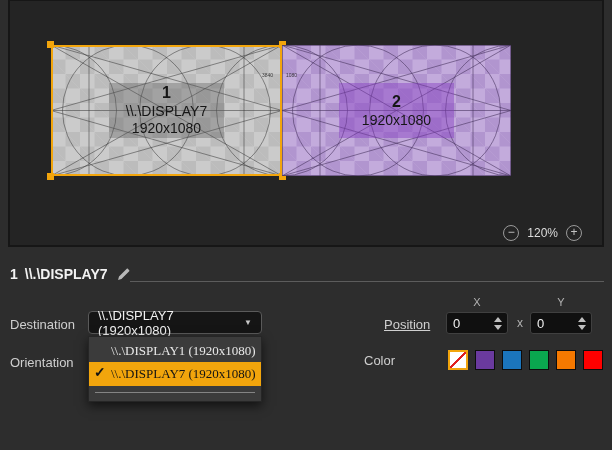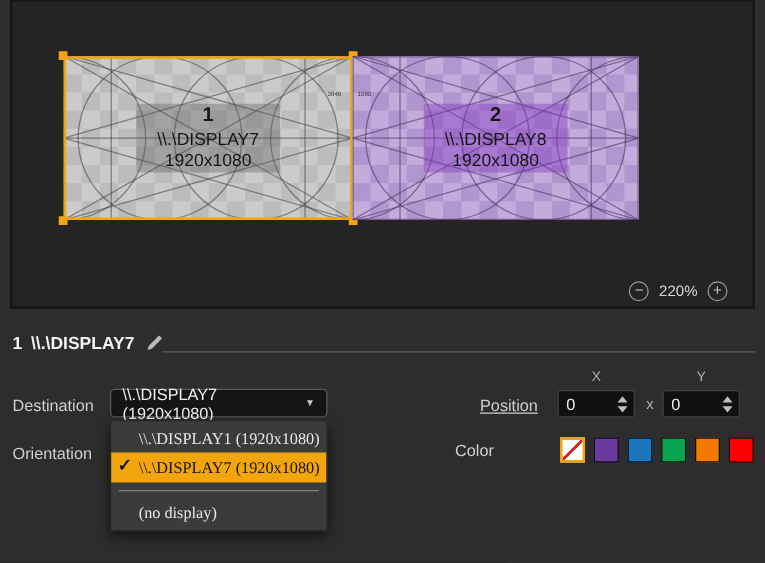--- a/index.html
+++ b/index.html
@@ -140,31 +140,30 @@
           <line x1="191" y1="0" x2="191" y2="131"></line>
         <line x1="0" y1="65.5" x2="229" y2="65.5"></line>
         <circle cx="0" cy="65.5" r="65.5"></circle>
           <circle cx="76" cy="65.5" r="65.5"></circle>
         <circle cx="153" cy="65.5" r="65.5"></circle>
           <circle cx="229" cy="65.5" r="65.5"></circle>
       </g>
     </svg>
     <div class="label-box purple">
       <div class="disp-num">2</div>
-      <div class="disp-name">\\.\DISPLAY8</div>
       <div class="disp-res">1920x1080</div>
     </div>
   </div>
 
   <span class="seam-label seam-left">3840</span>
   <span class="seam-label seam-right">1080</span>
 
   <div class="zoom-control">
     <div class="zoom-btn">−</div>
-    <div class="zoom-label">220%</div>
+    <div class="zoom-label">120%</div>
     <div class="zoom-btn">+</div>
   </div>
 </div>
 
 <div class="section-header">
   <span class="section-index">1</span>
   <span class="section-title">\\.\DISPLAY7</span>
   <svg class="edit-icon" viewBox="0 0 16 16">
     <path d="M2.2 13.8 l1-3.6 8.3-8.3 c0.3-0.3 0.8-0.3 1.1 0 l1.5 1.5 c0.3 0.3 0.3 0.8 0 1.1 l-8.3 8.3 z" fill="#b8b8b8"></path>
   </svg>
@@ -185,21 +184,20 @@
 
 <div class="menu">
   <div class="menu-item">\\.\DISPLAY1 (1920x1080)</div>
   <div class="menu-item selected">
     <span class="menu-check">✓</span>
     <span>\\.\DISPLAY7 (1920x1080)</span>
   </div>
   <div class="menu-divider">
       <div></div>
     </div>
-  <div class="menu-item">(no display)</div>
 </div>
 
 <div class="spinbox spin-x">
   <input value="0" style="">
   <div class="spin-arrows">
     <div class="arr-up"></div>
     <div class="arr-dn"></div>
   </div>
 </div>
 <span class="xy-sep">x</span>

